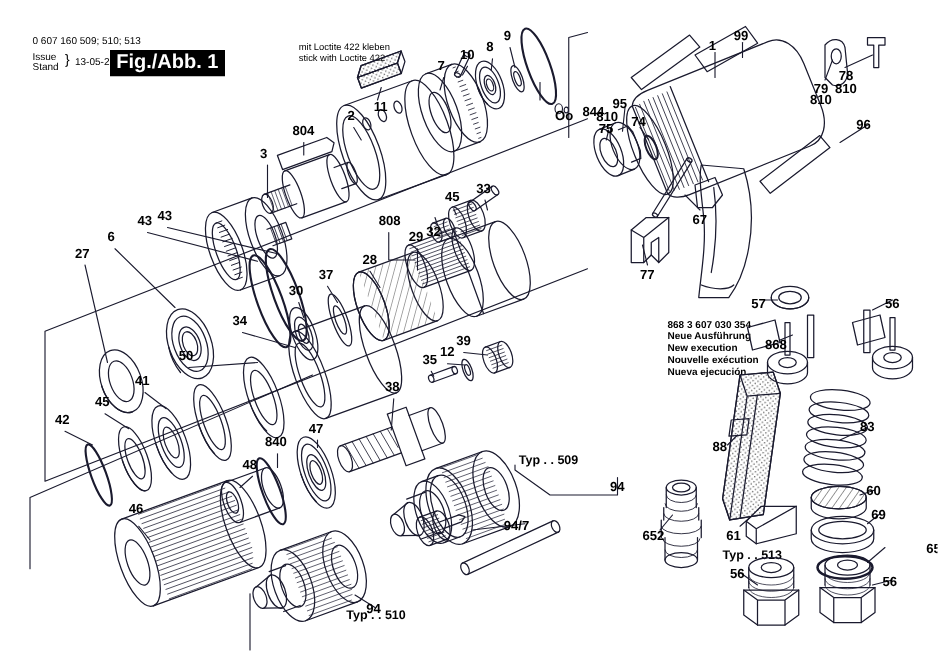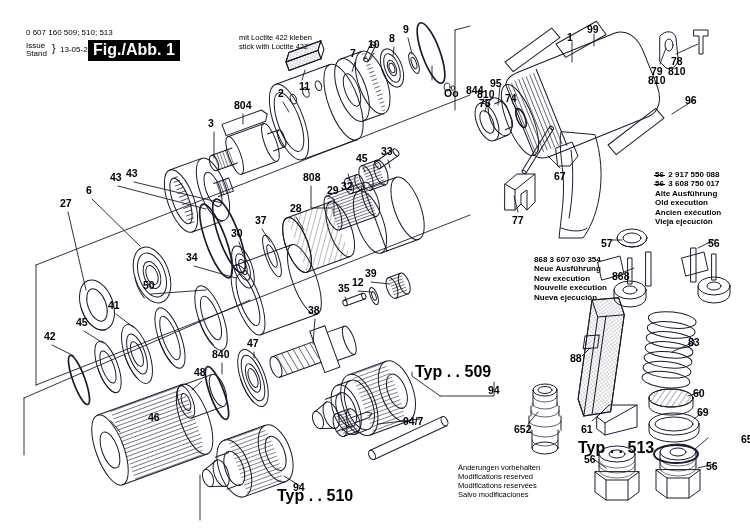--- a/index.html
+++ b/index.html
@@ -11,62 +11,48 @@
        letter-spacing:0px;white-space:nowrap;}
   .hdr{position:absolute;font-size:8px;line-height:9.5px;white-space:nowrap;}
   .figbox{position:absolute;background:#000;color:#fff;font-weight:bold;
           font-size:16px;padding:1px 5px 2px 5px;white-space:nowrap;}
   .note{position:absolute;font-size:7.5px;line-height:9px;white-space:nowrap;}
   .blk{position:absolute;font-size:8px;line-height:9.4px;white-space:nowrap;font-weight:bold;}
   .blk .pn{font-weight:bold;}
   .strike{position:relative;display:inline-block;}
   .strike:after{content:"";position:absolute;left:-1px;right:-1px;top:50%;
                 border-top:1.1px solid #000;}
-  .typ{position:absolute;font-weight:bold;font-size:16px;white-space:nowrap;}
+  .typ{position:absolute;font-weight:bold;font-size:10px;white-space:nowrap;}
 </style>
 </head>
 <body>
 
 <div id="sheet">
 
   <div class="hdr" style="left:26px;top:28px;">0 607 160 509; 510; 513</div>
 
   <div class="hdr" style="left:26px;top:41px;">Issue</div>
   <div class="hdr" style="left:26px;top:49px;">Stand</div>
   <div class="hdr" style="left:52px;top:44px;font-size:11px;">}</div>
   <div class="hdr" style="left:60px;top:45px;">13-05-28</div>
 
   <div class="figbox" style="left:88px;top:40px;">Fig./Abb. 1</div>
 
   <div class="note" style="left:239px;top:33px;">mit Loctite 422 kleben</div>
   <div class="note" style="left:239px;top:42px;">stick with Loctite 422</div>
 
-  <div class="blk" style="left:655px;top:170px;">
-    <div><span class="strike pn">56</span>&nbsp;&nbsp;<span>2 917 550 088</span></div>
-    <div><span class="strike pn">56</span>&nbsp;&nbsp;<span>3 608 750 017</span></div>
-    <div>Alte Ausführung</div>
-    <div>Old execution</div>
-    <div>Ancien exécution</div>
-    <div>Vieja ejecución</div>
-  </div>
 
   <div class="blk" style="left:534px;top:255px;">
     <div><span>868</span>&nbsp;<span>3 607 030 354</span></div>
     <div>Neue Ausführung</div>
     <div>New execution</div>
     <div>Nouvelle exécution</div>
     <div>Nueva ejecución</div>
   </div>
 
-  <div class="note" style="left:458px;top:463px;">
-    <div>Änderungen vorbehalten</div>
-    <div>Modifications reserved</div>
-    <div>Modifications reservées</div>
-    <div>Salvo modificaciones</div>
-  </div>
 
   <div class="typ" style="left:415px;top:363px;">Typ . . 509</div>
   <div class="typ" style="left:277px;top:487px;">Typ . . 510</div>
   <div class="typ" style="left:578px;top:439px;">Typ . . 513</div>
 
   <svg class="layer" viewBox="0 0 750 530">
     <defs>
       <g id="knurl"></g>
       <pattern id="dots" width="4" height="4" patternUnits="userSpaceOnUse">
         <circle cx="1" cy="1" r="0.6" fill="#555"></circle>
@@ -656,21 +642,21 @@
   <div id="callout-host">
       <div class="lbl" style="left: 60px; top: 198px;">27</div>
       <div class="lbl" style="left: 86px; top: 185px;">6</div>
       <div class="lbl" style="left: 110px; top: 172px;">43</div>
       <div class="lbl" style="left: 126px; top: 168px;">43</div>
       <div class="lbl" style="left: 44px; top: 331px;">42</div>
       <div class="lbl" style="left: 76px; top: 317px;">45</div>
       <div class="lbl" style="left: 108px; top: 300px;">41</div>
       <div class="lbl" style="left: 143px; top: 280px;">50</div>
       <div class="lbl" style="left: 186px; top: 252px;">34</div>
-      <div class="lbl" style="left: 103px; top: 412px; margin-left: 45px;">46</div>
+      <div class="lbl" style="left: 103px; top: 402px;">46</div>
       <div class="lbl" style="left: 194px; top: 367px;">48</div>
       <div class="lbl" style="left: 212px; top: 349px;">840</div>
       <div class="lbl" style="left: 247px; top: 338px;">47</div>
       <div class="lbl" style="left: 308px; top: 305px;">38</div>
       <div class="lbl" style="left: 338px; top: 283px;">35</div>
       <div class="lbl" style="left: 352px; top: 277px;">12</div>
       <div class="lbl" style="left: 365px; top: 268px;">39</div>
       <div class="lbl" style="left: 231px; top: 228px;">30</div>
       <div class="lbl" style="left: 255px; top: 215px;">37</div>
       <div class="lbl" style="left: 290px; top: 203px;">28</div>

